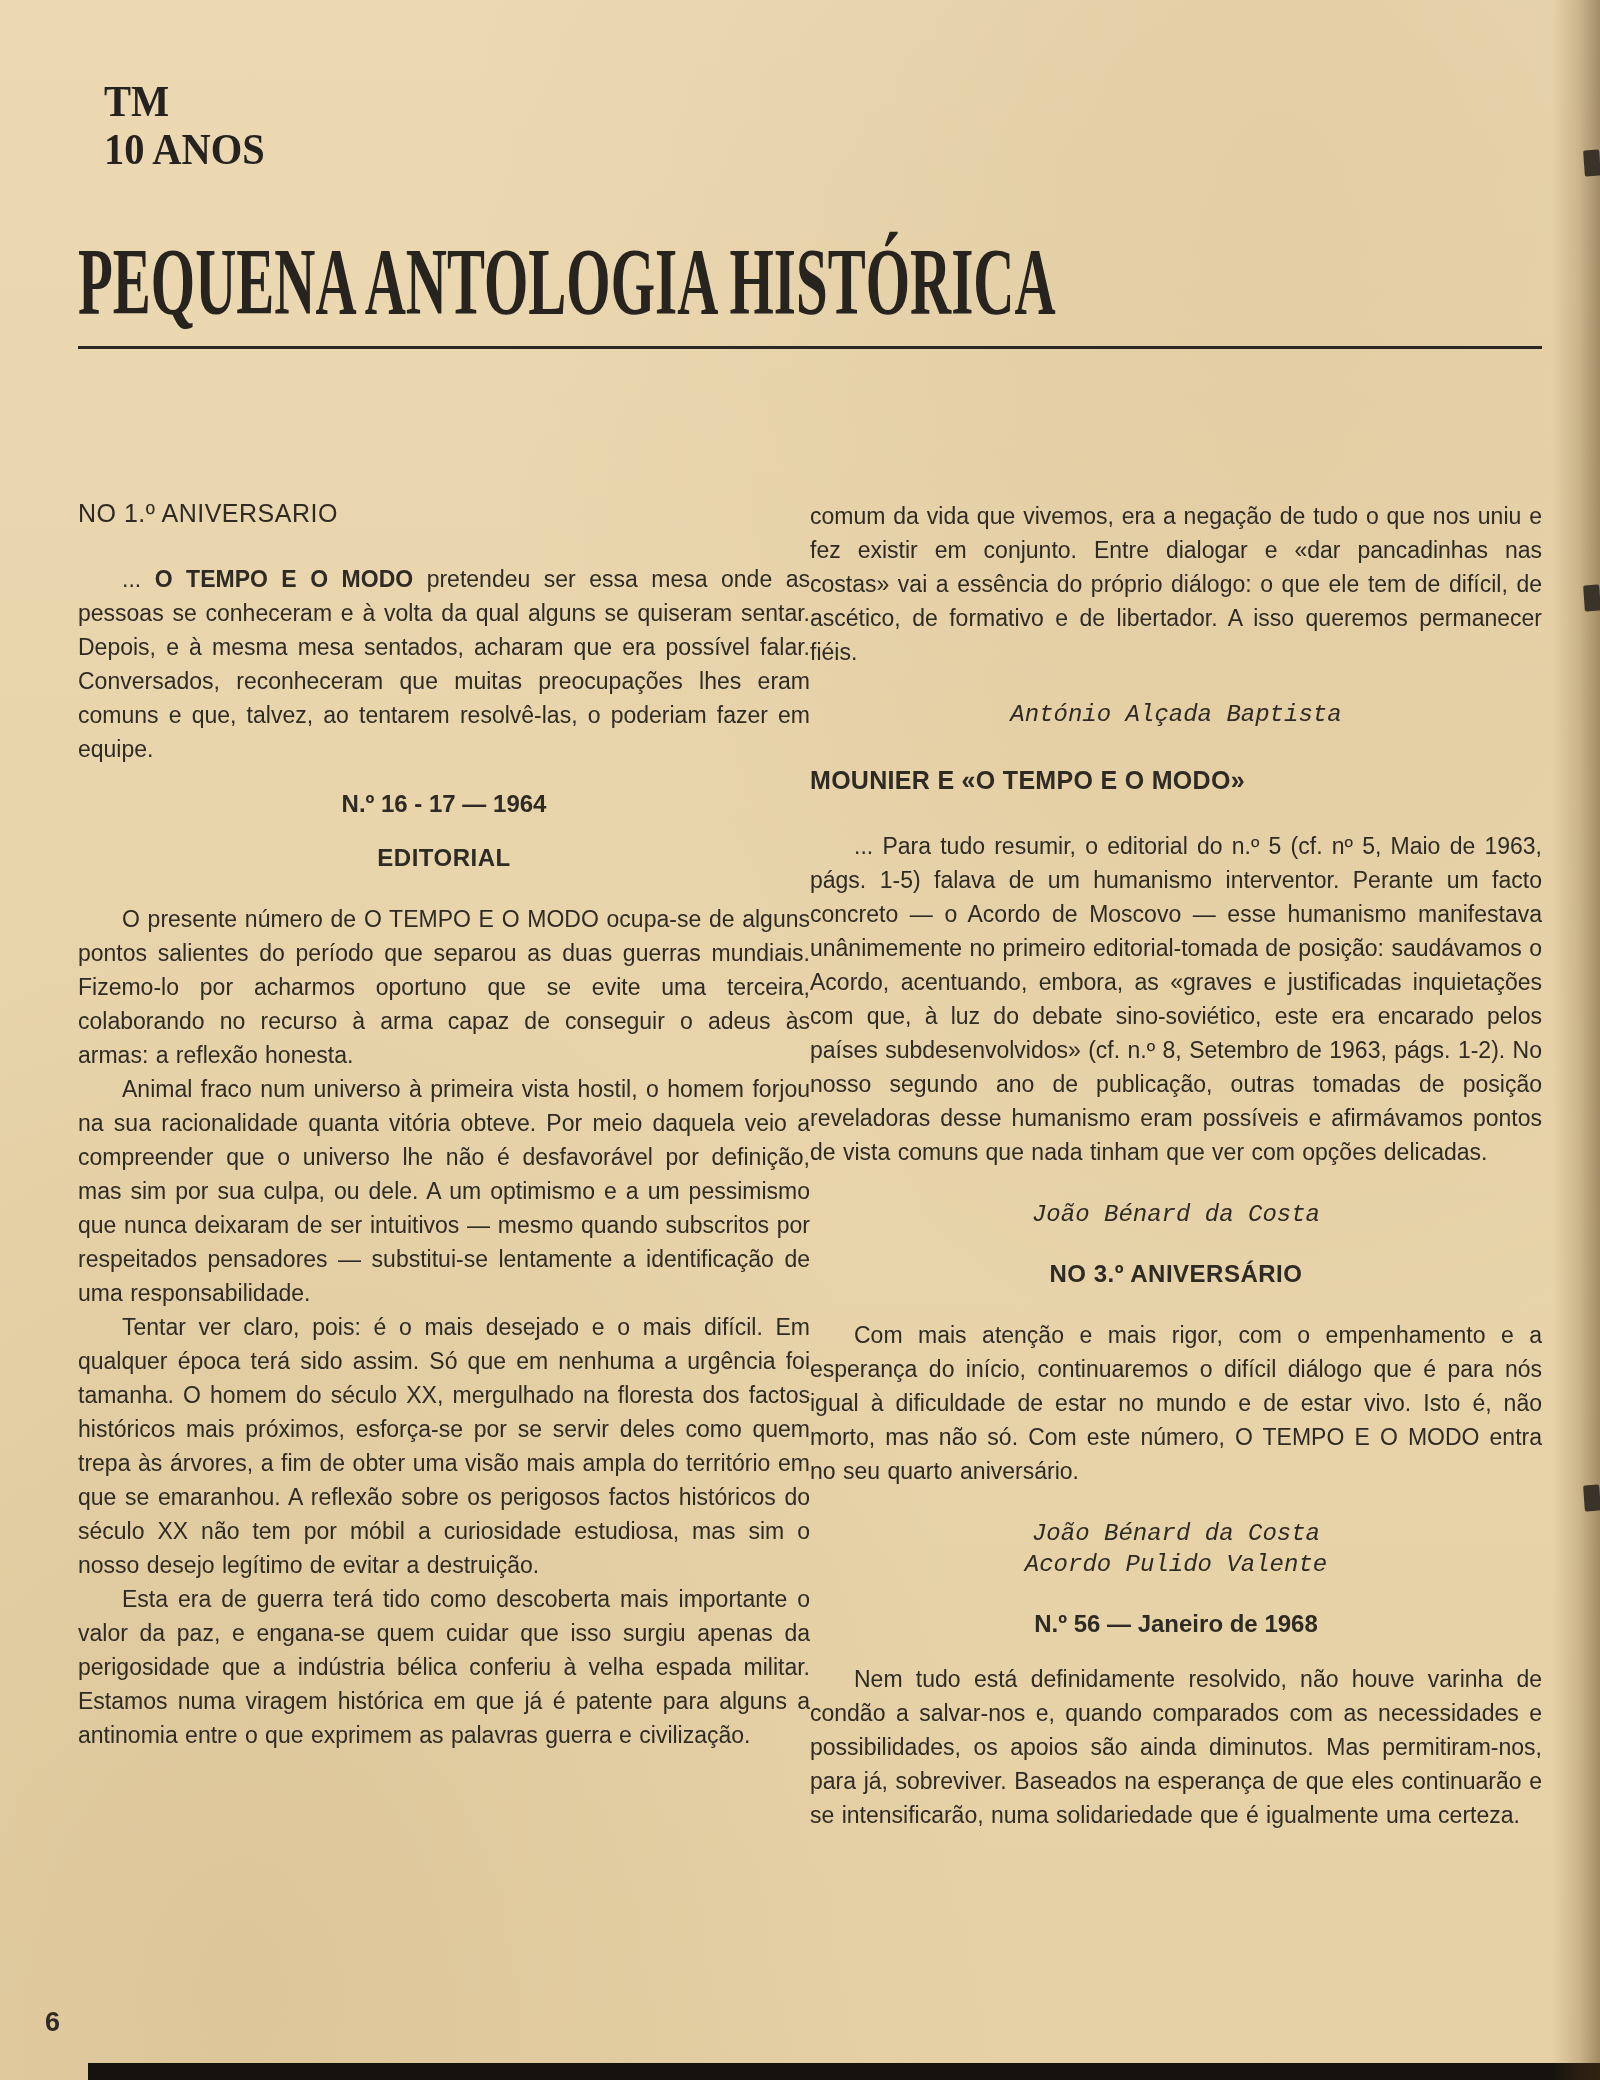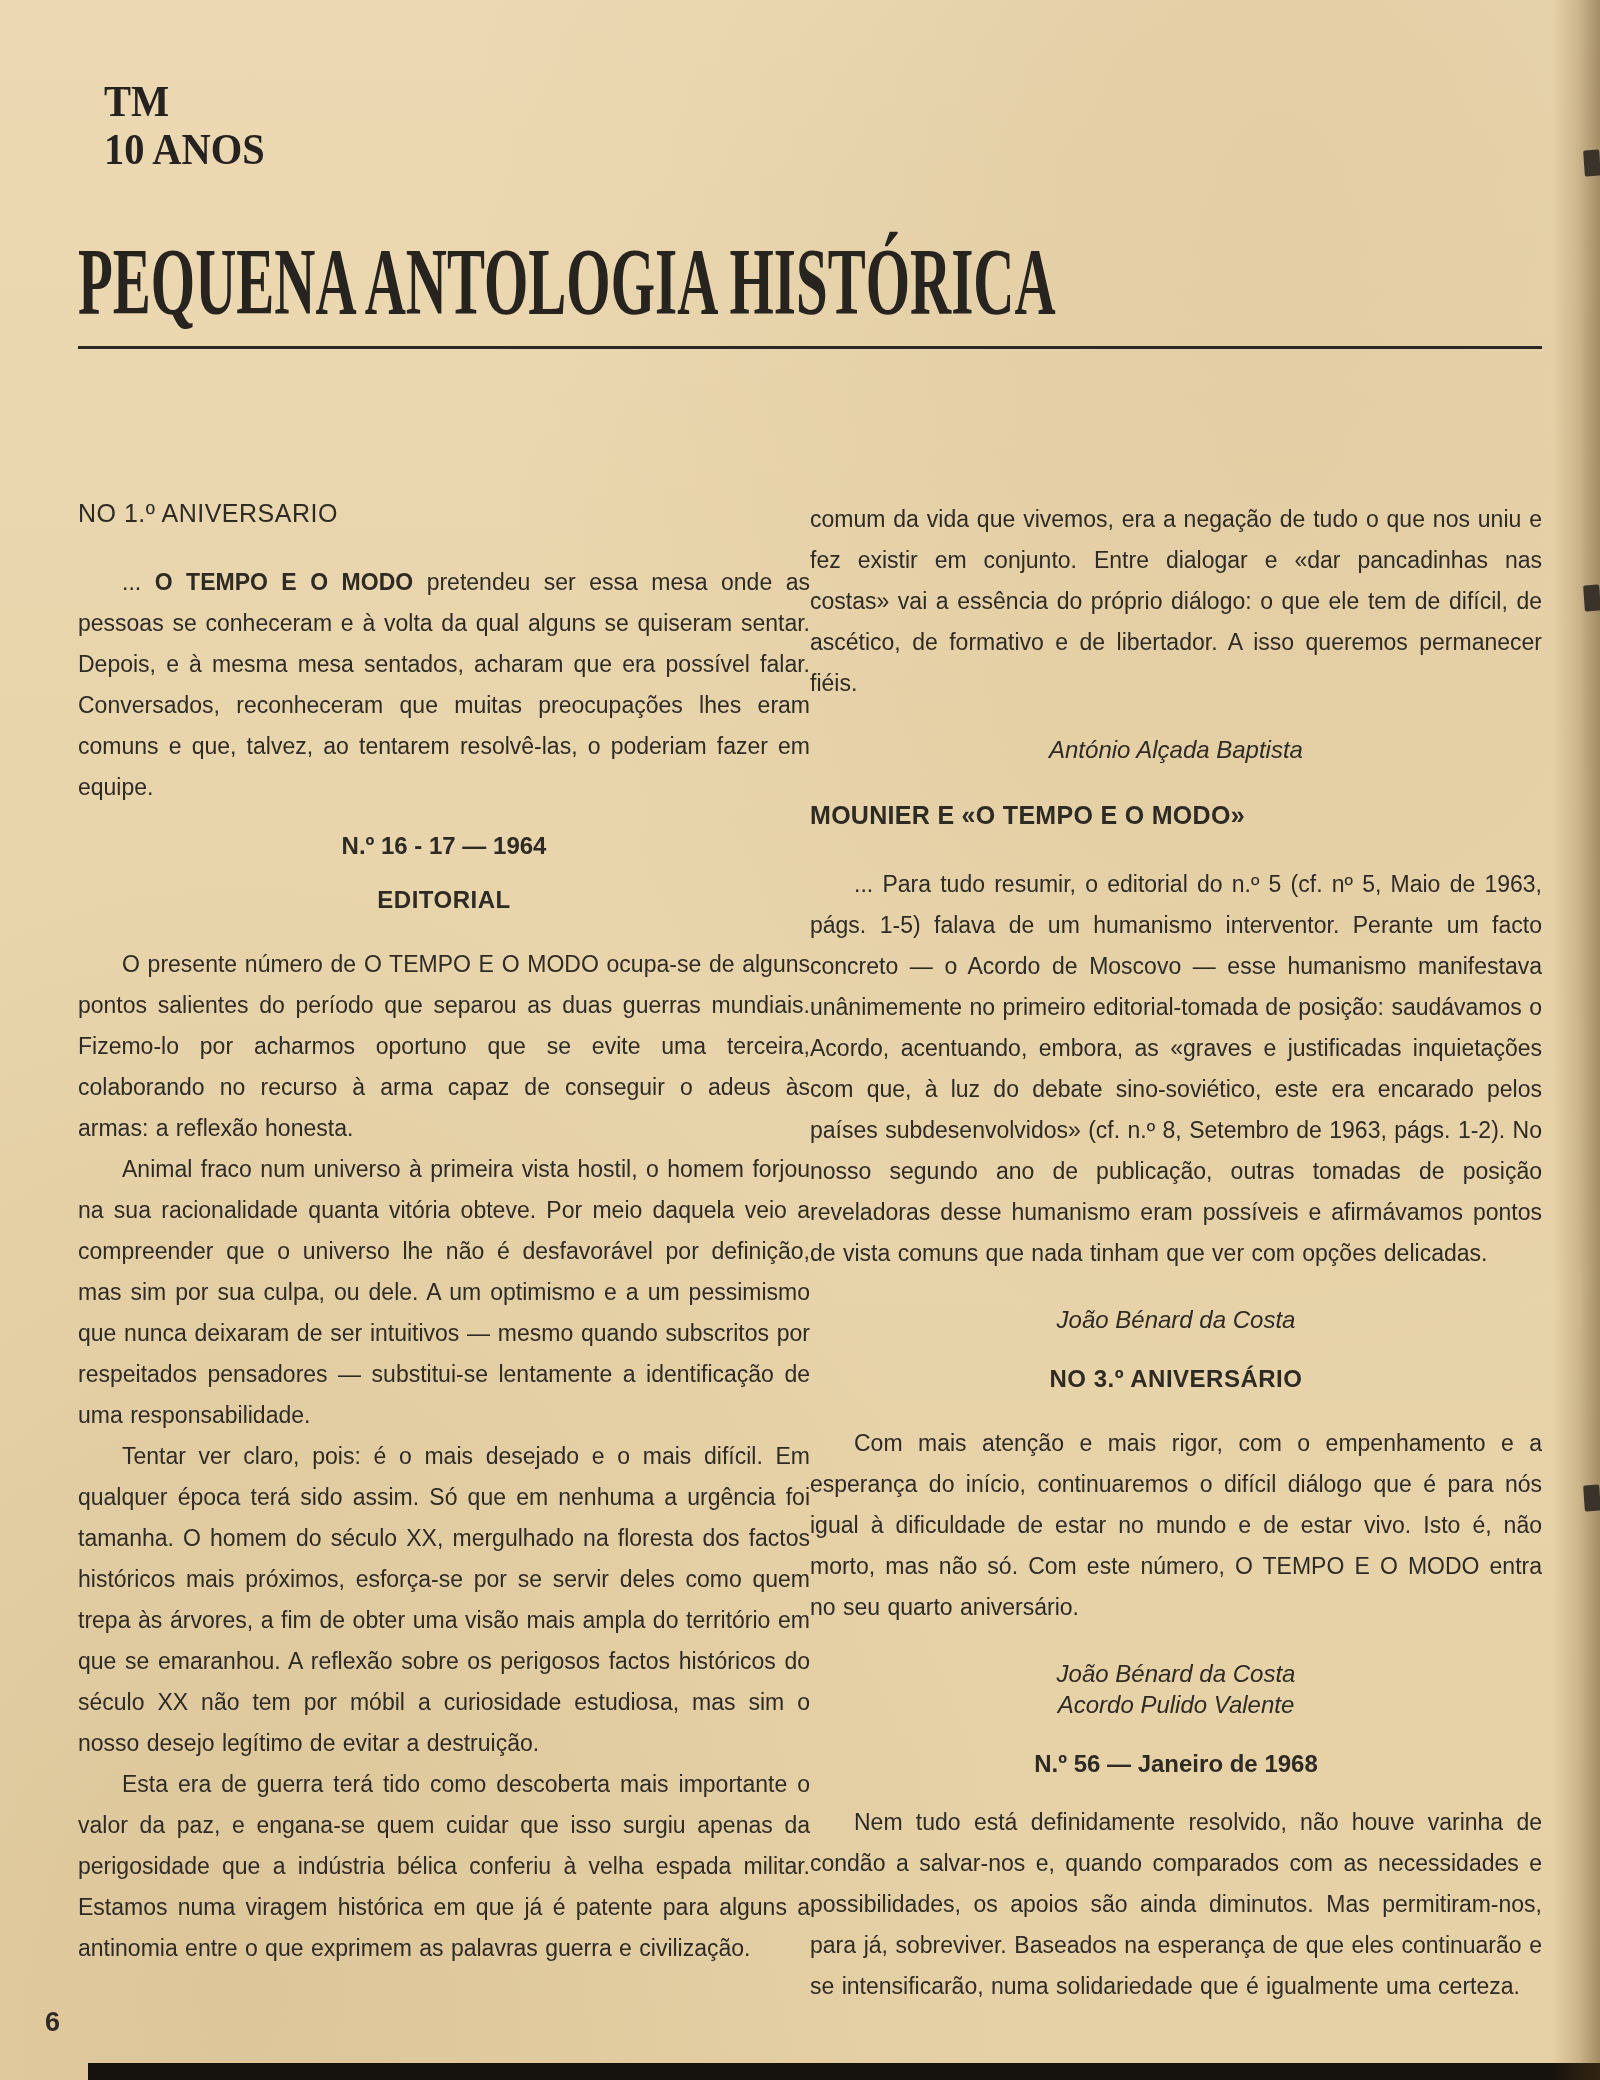--- a/index.html
+++ b/index.html
@@ -56,21 +56,21 @@
   
   .columns {
     display: flex;
     margin-top: 150px;
   }
   .col { flex: 1 1 0; min-width: 0; }
 
   p.body {
     margin: 0;
     font-size: 23px;
-    line-height: 41px;
+    line-height: 34px;
     text-align: justify;
     text-indent: 44px;
     word-spacing: 1px;
   }
   p.noindent { text-indent: 0; }
 
   .subhead {
     font-size: 25px;
     letter-spacing: 0.5px;
     margin: 0 0 34px 0;
@@ -91,20 +91,21 @@
     letter-spacing: 0.5px;
     margin: 26px 0 30px 0;
   }
 
   .sig {
     font-style: italic;
     text-align: center;
     font-size: 24px;
     line-height: 31px;
     margin: 30px 0;
+    font-family: Liberation Mono, monospace;
   }
 
   .mounier {
     font-weight: 700;
     font-size: 25px;
     letter-spacing: 0.3px;
     margin: 36px 0 34px 0;
   }
 
   .bold { font-weight: 700; }

